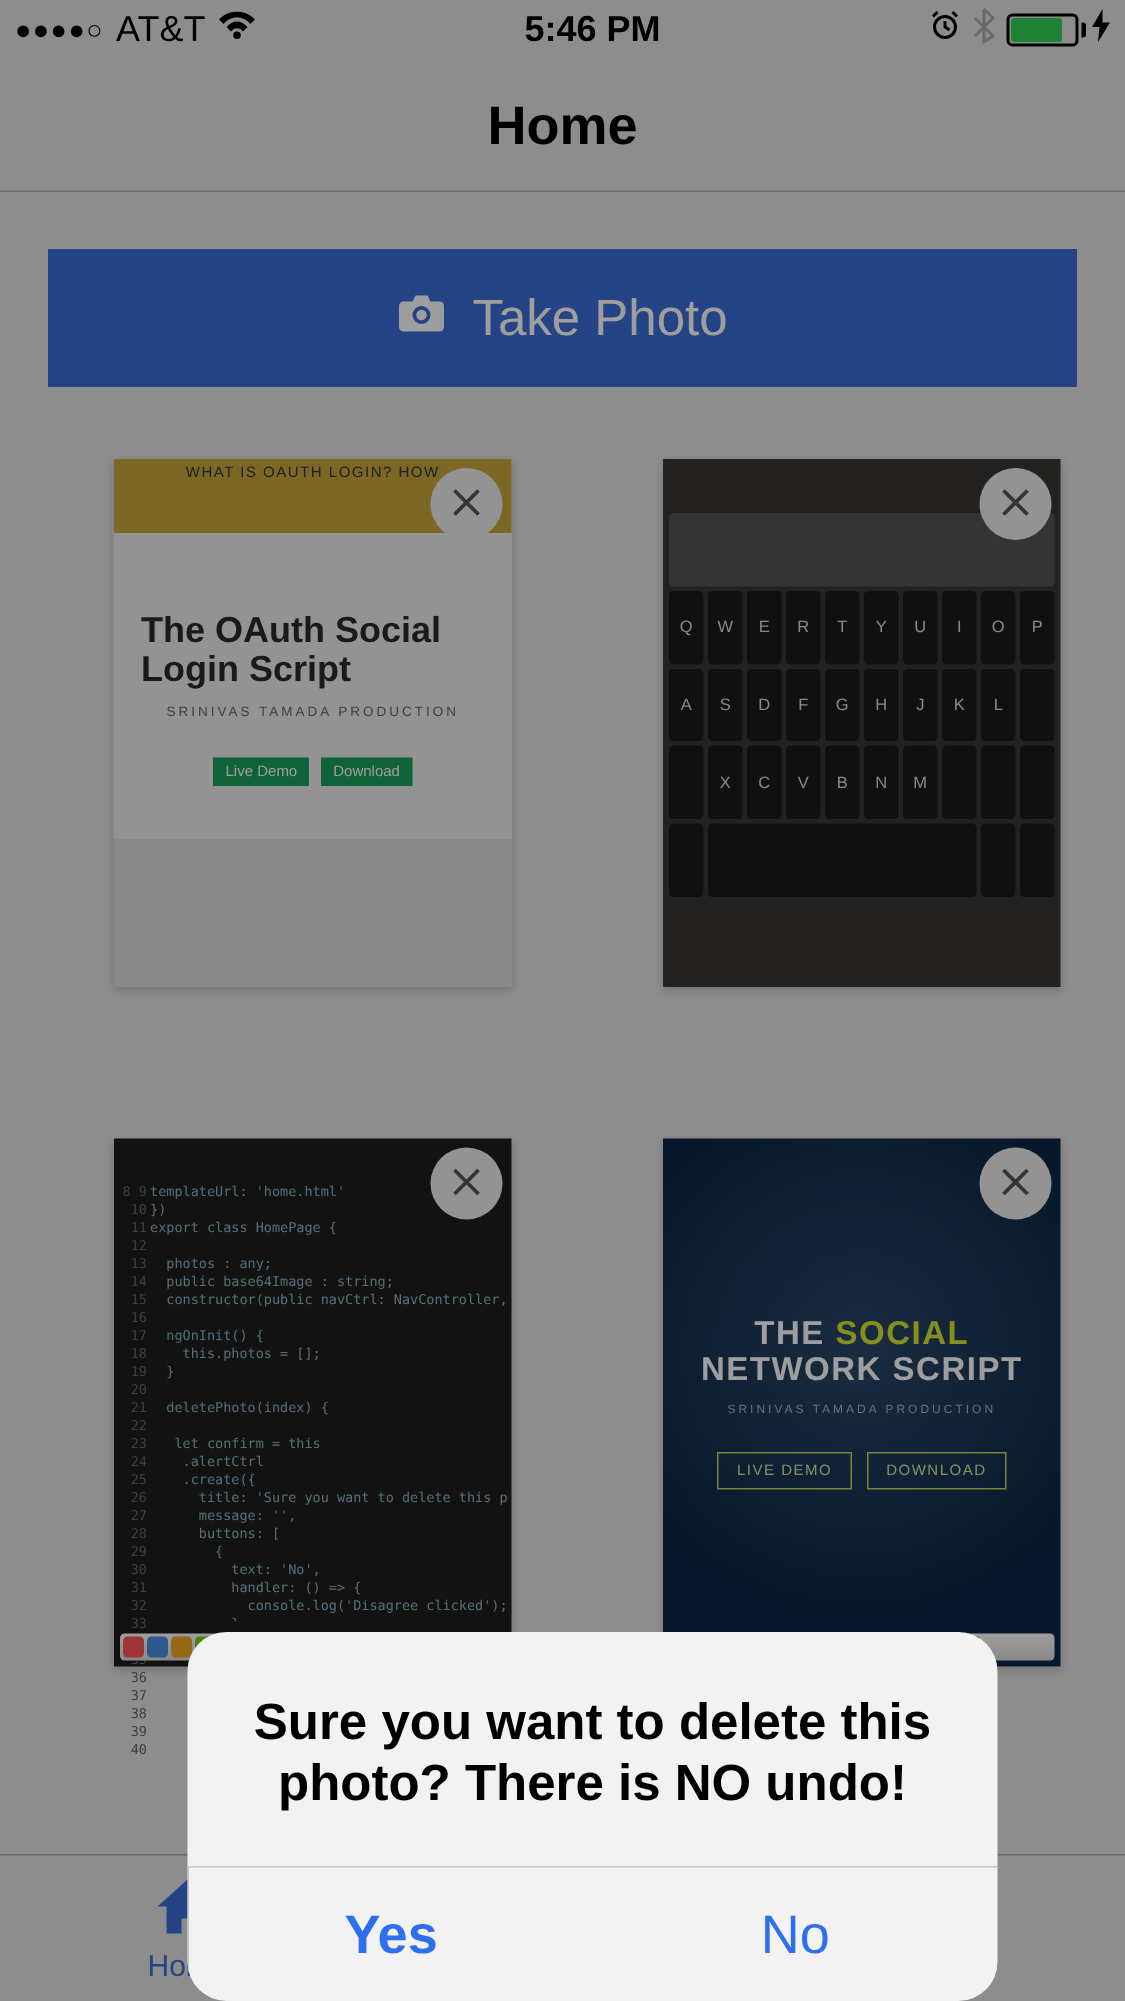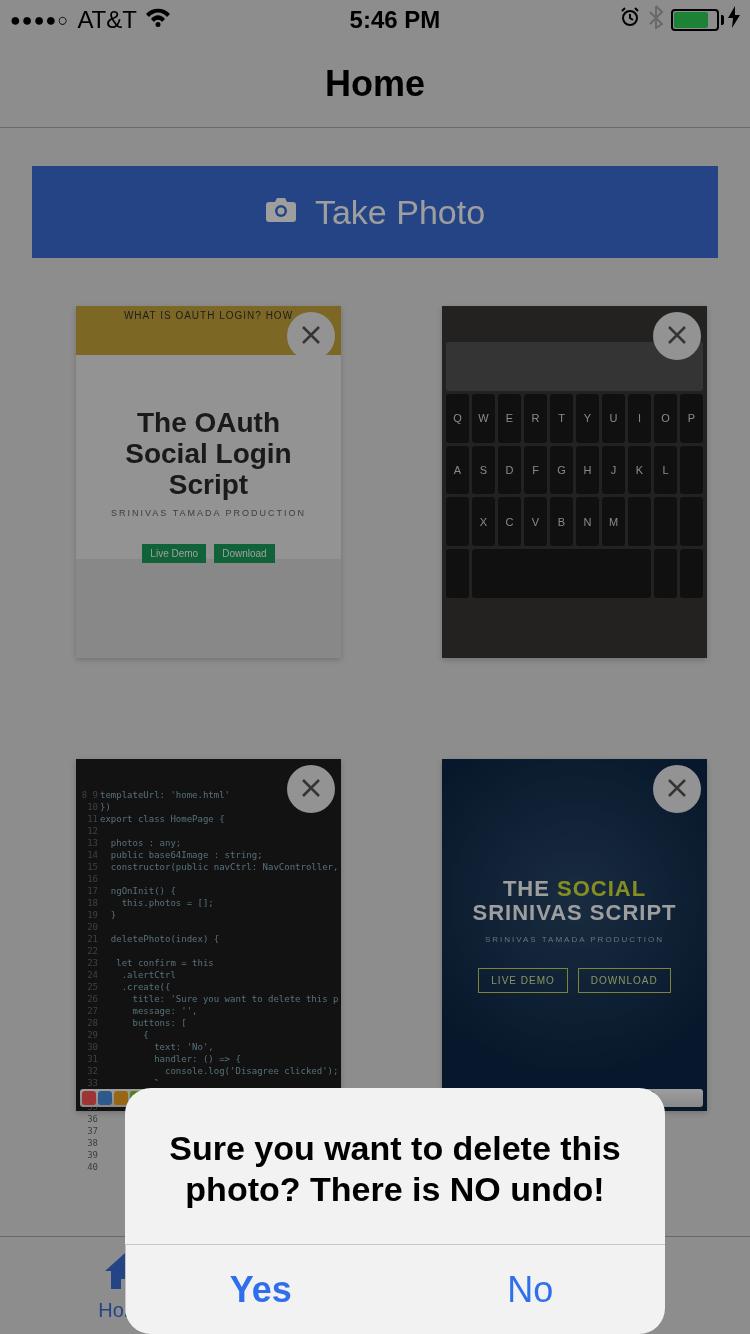--- a/index.html
+++ b/index.html
@@ -18,21 +18,21 @@
     .take-photo-btn { width: 100%; height: 92px; background: #3A6ED8; display: flex; align-items: center; justify-content: center; gap: 18px; border: none; cursor: pointer; }
     .take-photo-btn span { color: #fff; font-size: 34px; font-weight: 400; }
     .camera-icon { color: #fff; }
     .grid { display: grid; grid-template-columns: 1fr 1fr; gap: 101px; padding: 48px 44px 0 44px; }
     .photo-card { position: relative; width: 265px; height: 352px; box-shadow: 0 2px 6px rgba(0,0,0,.2); }
     .photo-card.second { justify-self: end; }
     .delete-btn { position: absolute; top: 6px; right: 6px; width: 48px; height: 48px; border-radius: 50%; background: #eee; display: flex; align-items: center; justify-content: center; border: none; cursor: pointer; }
     .delete-btn svg { stroke: #555; }
     .photo1 { background: linear-gradient(180deg,#c9a63b 0 14%, #ededed 14% 72%, #dcdcdc 72% 100%); display: flex; flex-direction: column; padding-top: 44px; align-items: center; }
     .photo1 .p1-top { position: absolute; top: 4px; width: 100%; text-align: center; font-size: 10px; color: #333; letter-spacing: 1px; }
-    .photo1 .p1-title { margin-top: 58px; font-size: 28px; font-weight: 700; color: #2b2b2b; padding: 0 18px; line-height: 1.1; text-align: center; }
+    .photo1 .p1-title { margin-top: 58px; font-size: 24px; font-weight: 700; color: #2b2b2b; padding: 0 18px; line-height: 1.1; }
     .photo1 .p1-sub { margin-top: 8px; font-size: 9px; letter-spacing: 2px; color: #666; }
     .photo1 .p1-btns { display: flex; gap: 8px; margin-top: 26px; }
     .photo1 .p1-btns div { background: #1a9e5c; color: #fff; font-size: 10px; padding: 4px 8px; }
     .photo2 { background: #3a3835; display: grid; grid-template-columns: repeat(10,1fr); grid-template-rows: repeat(6,1fr); gap: 3px; padding: 36px 4px 8px 4px; }
     .photo2 .key { background: #1a1a1a; border-radius: 3px; display: flex; align-items: center; justify-content: center; color: #ddd; font-size: 11px; }
     .photo2 .spacebar { grid-column: 2 / 9; }
     .photo3 { background: #1e1e1e; position: relative; }
     .photo3 .codearea { position: absolute; top: 30px; left: 24px; right: 2px; bottom: 30px; color: #8ab4c4; font-family: monospace; font-size: 9px; line-height: 12px; white-space: pre; overflow: hidden; }
     .photo3 .linenos { position: absolute; top: 30px; left: 2px; width: 20px; color: #666; font-size: 9px; line-height: 12px; font-family: monospace; text-align: right; }
     .photo3 .dock { position: absolute; bottom: 4px; left: 4px; right: 4px; height: 18px; background: linear-gradient(0deg,#ddd,#fff); border-radius: 3px; display: flex; gap: 2px; padding: 2px; }
@@ -261,21 +261,21 @@
       <button class="delete-btn">
         <span><svg width="22" height="22" viewBox="0 0 22 22">
               <path d="M3 3 L19 19 M19 3 L3 19" stroke-width="2.5"></path>
             </svg></span>
       </button>
     </div>
 
     <div class="photo-card photo4 second">
       <div class="p4-title">
         <span>THE </span><span class="soc">SOCIAL</span><br>
-        <span>SRINIVAS SCRIPT</span>
+        <span>NETWORK SCRIPT</span>
       </div>
       <div class="p4-sub">SRINIVAS TAMADA PRODUCTION</div>
       <div class="p4-btns">
         <div>LIVE DEMO</div>
         <div>DOWNLOAD</div>
       </div>
       <div class="dock4">
           <div style="background:#f55"></div>
           <div style="background:#4a90e2"></div>
           <div style="background:#f5a623"></div>

